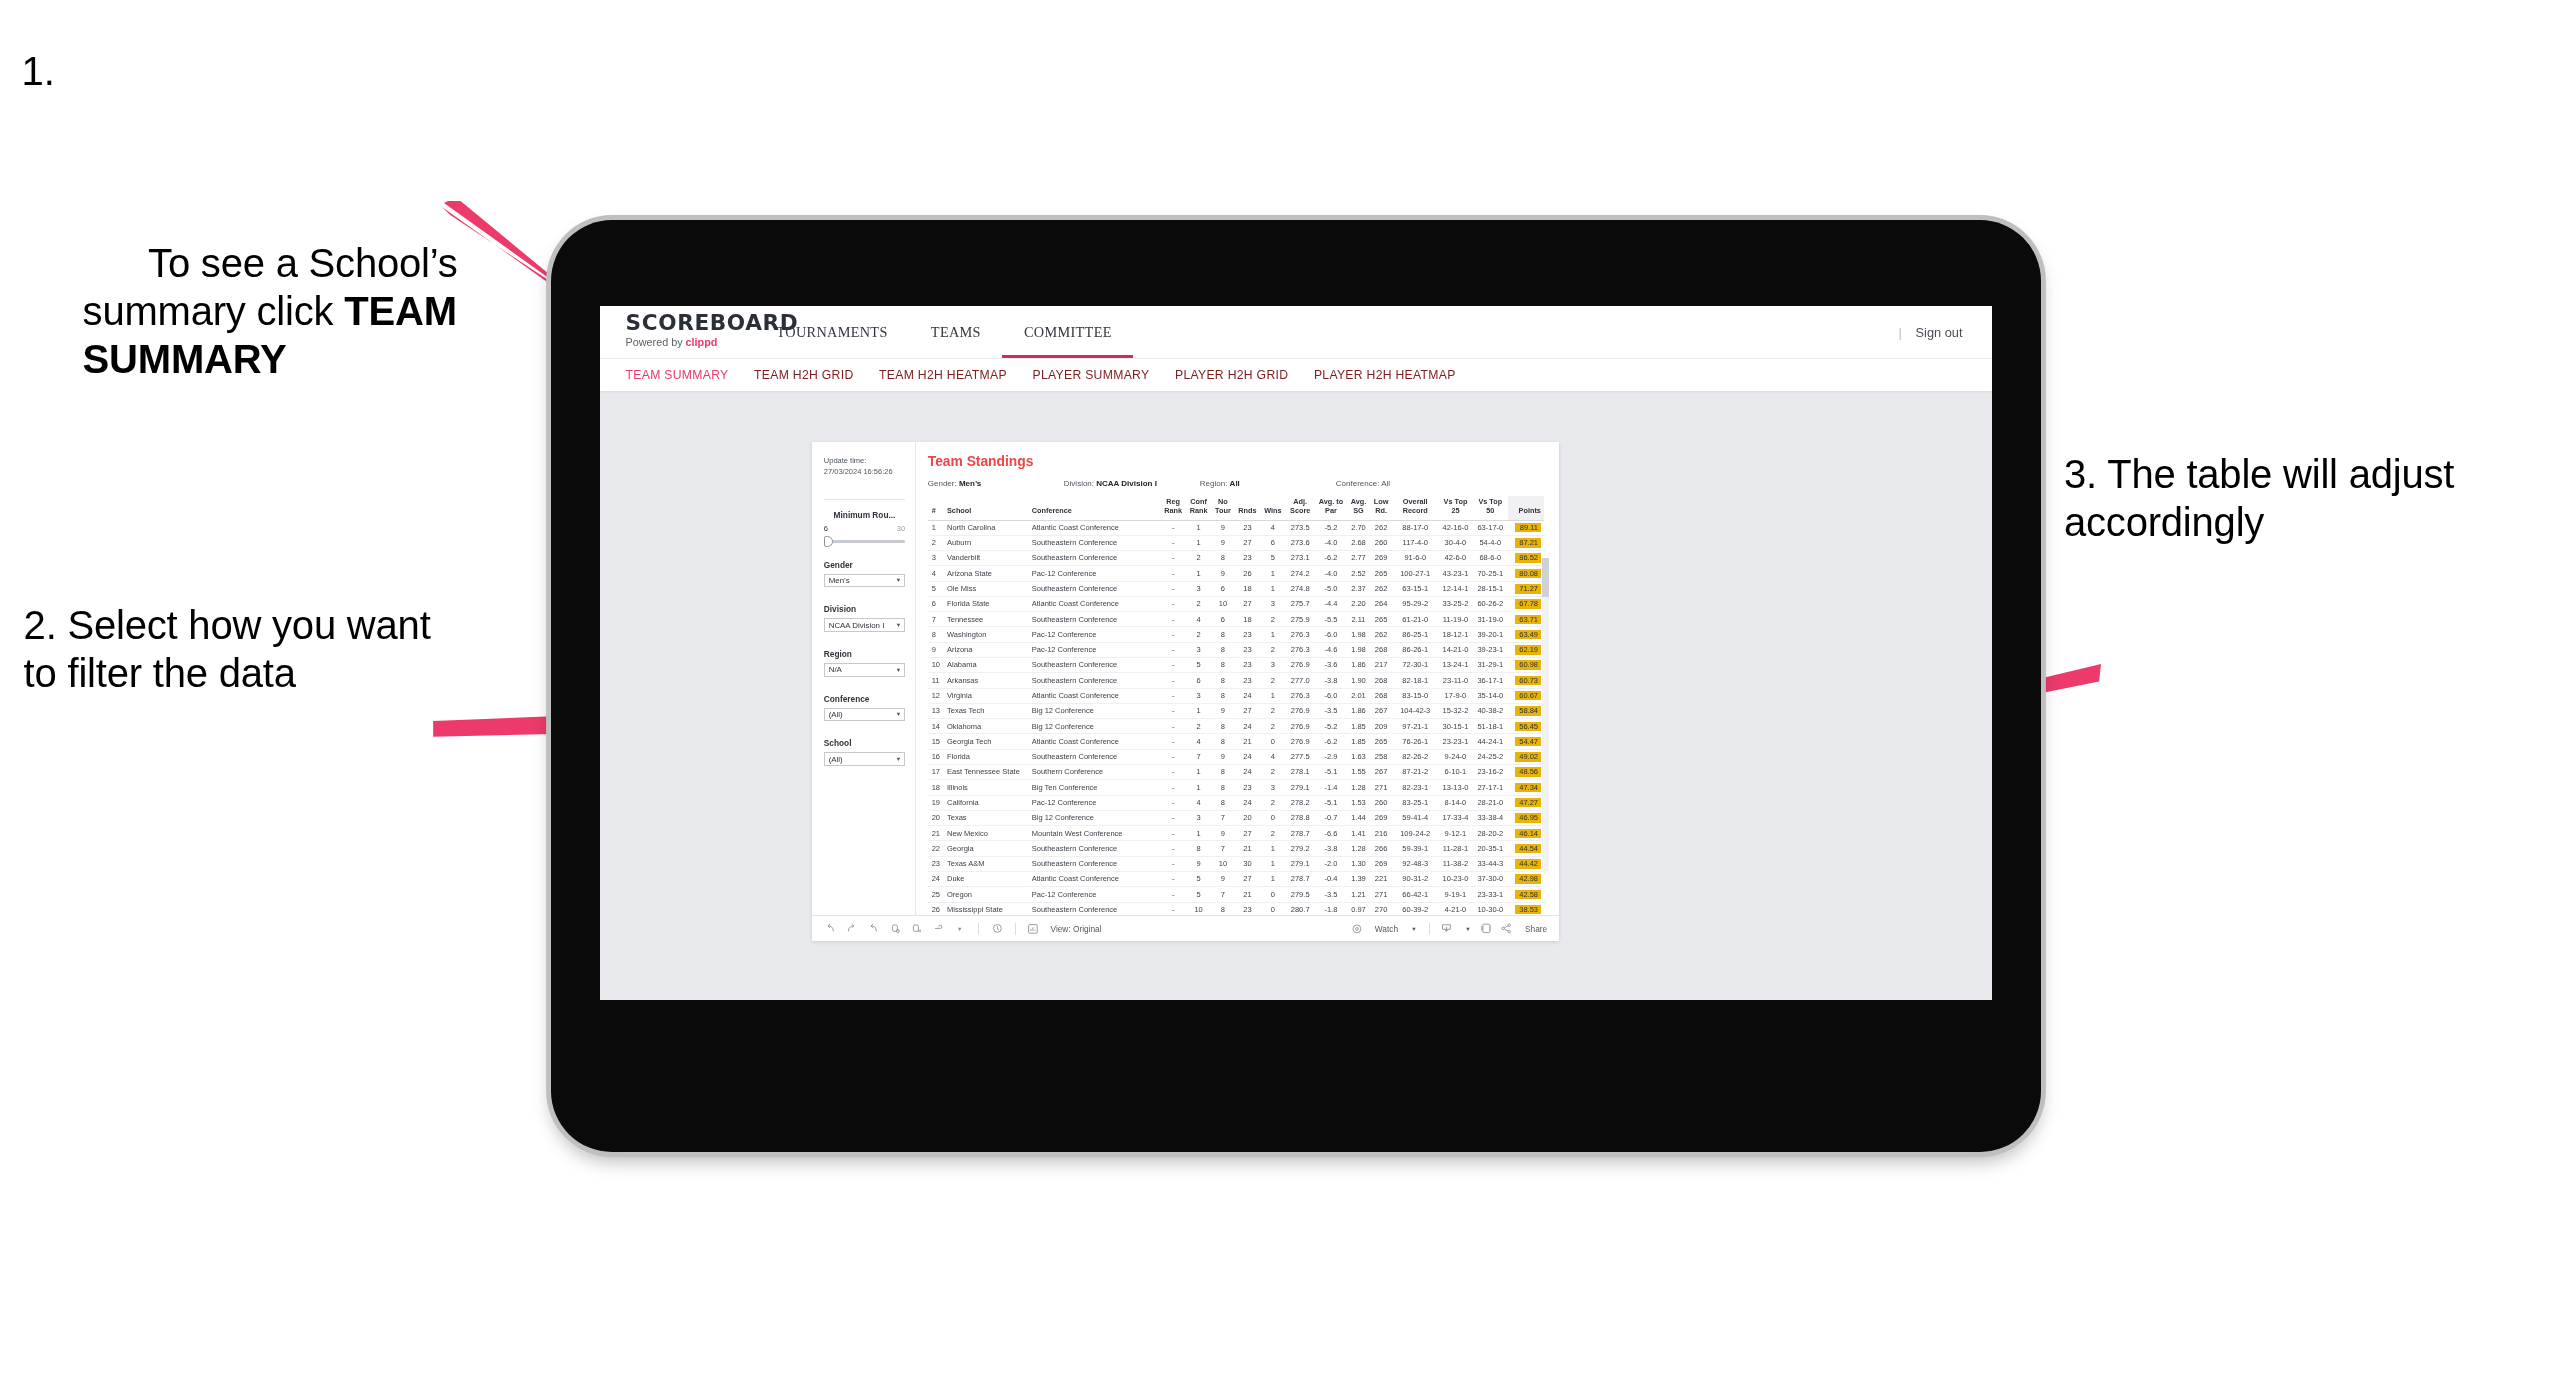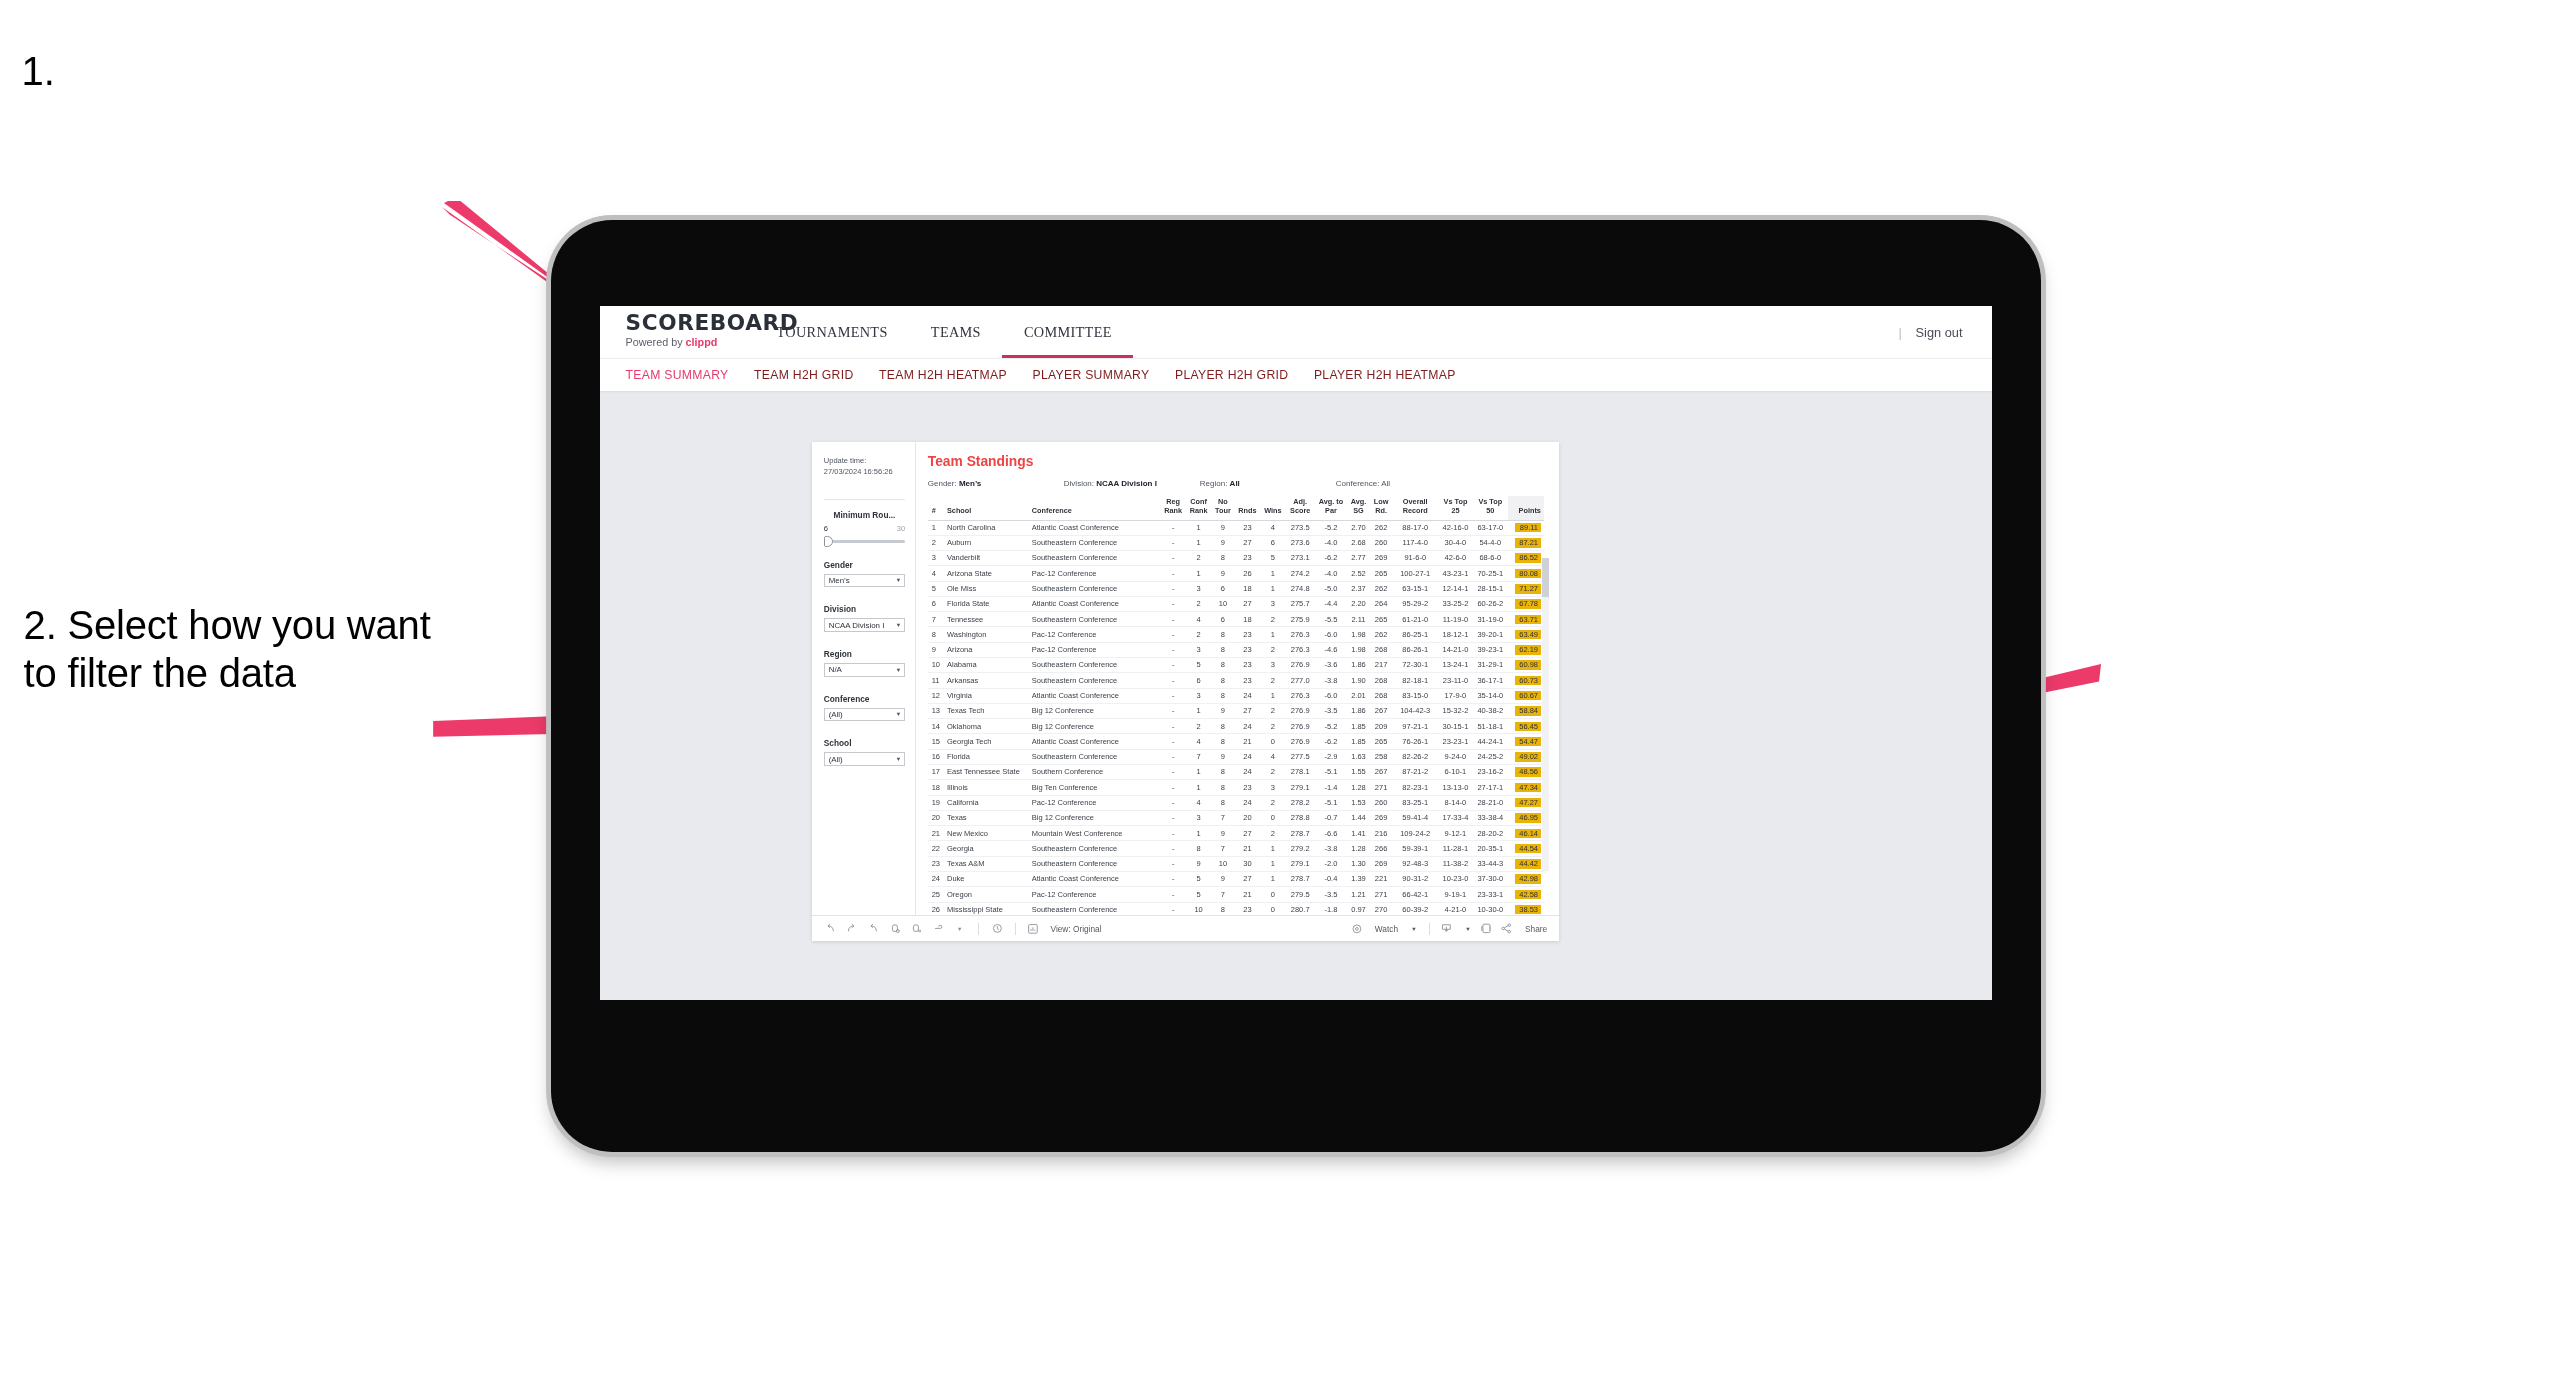--- a/index.html
+++ b/index.html
@@ -181,23 +181,27 @@
   .tb-spacer { flex: 1; }
   svg { display: block; }
 </style>
 </head>
 <body>
 
 <div id="root">
 
   <div class="annot" id="annot-1">
     <span class="num">1.</span>
+    <span class="body">
+      <span>To see a School’s summary click </span><b>TEAM SUMMARY</b>
+    </span>
   </div>
 
   <div class="annot" id="annot-2">2. Select how you want to filter the data</div>
+  <div class="annot" id="annot-3">3. The table will adjust accordingly</div>
 
   <svg class="arrow" style="left:442px; top:201px;" width="197" height="138" viewBox="0 0 200 140">
     <path d="M2 2 L150 108 L128 116 L162 132 L158 92 L140 100 L14 -4 Z" fill="#ec3b6b"></path>
     <path d="M0 6 L140 106 L158 92 L162 132 L128 116 L150 108 L8 14 Z" fill="#ec3b6b"></path>
   </svg>
 
   <svg class="arrow" style="left:432px; top:678px;" width="413" height="88" viewBox="0 0 420 90">
     <path d="M0 44 L352 30 L348 6 L420 42 L346 72 L352 52 L0 60 Z" fill="#ec3b6b"></path>
   </svg>
 

